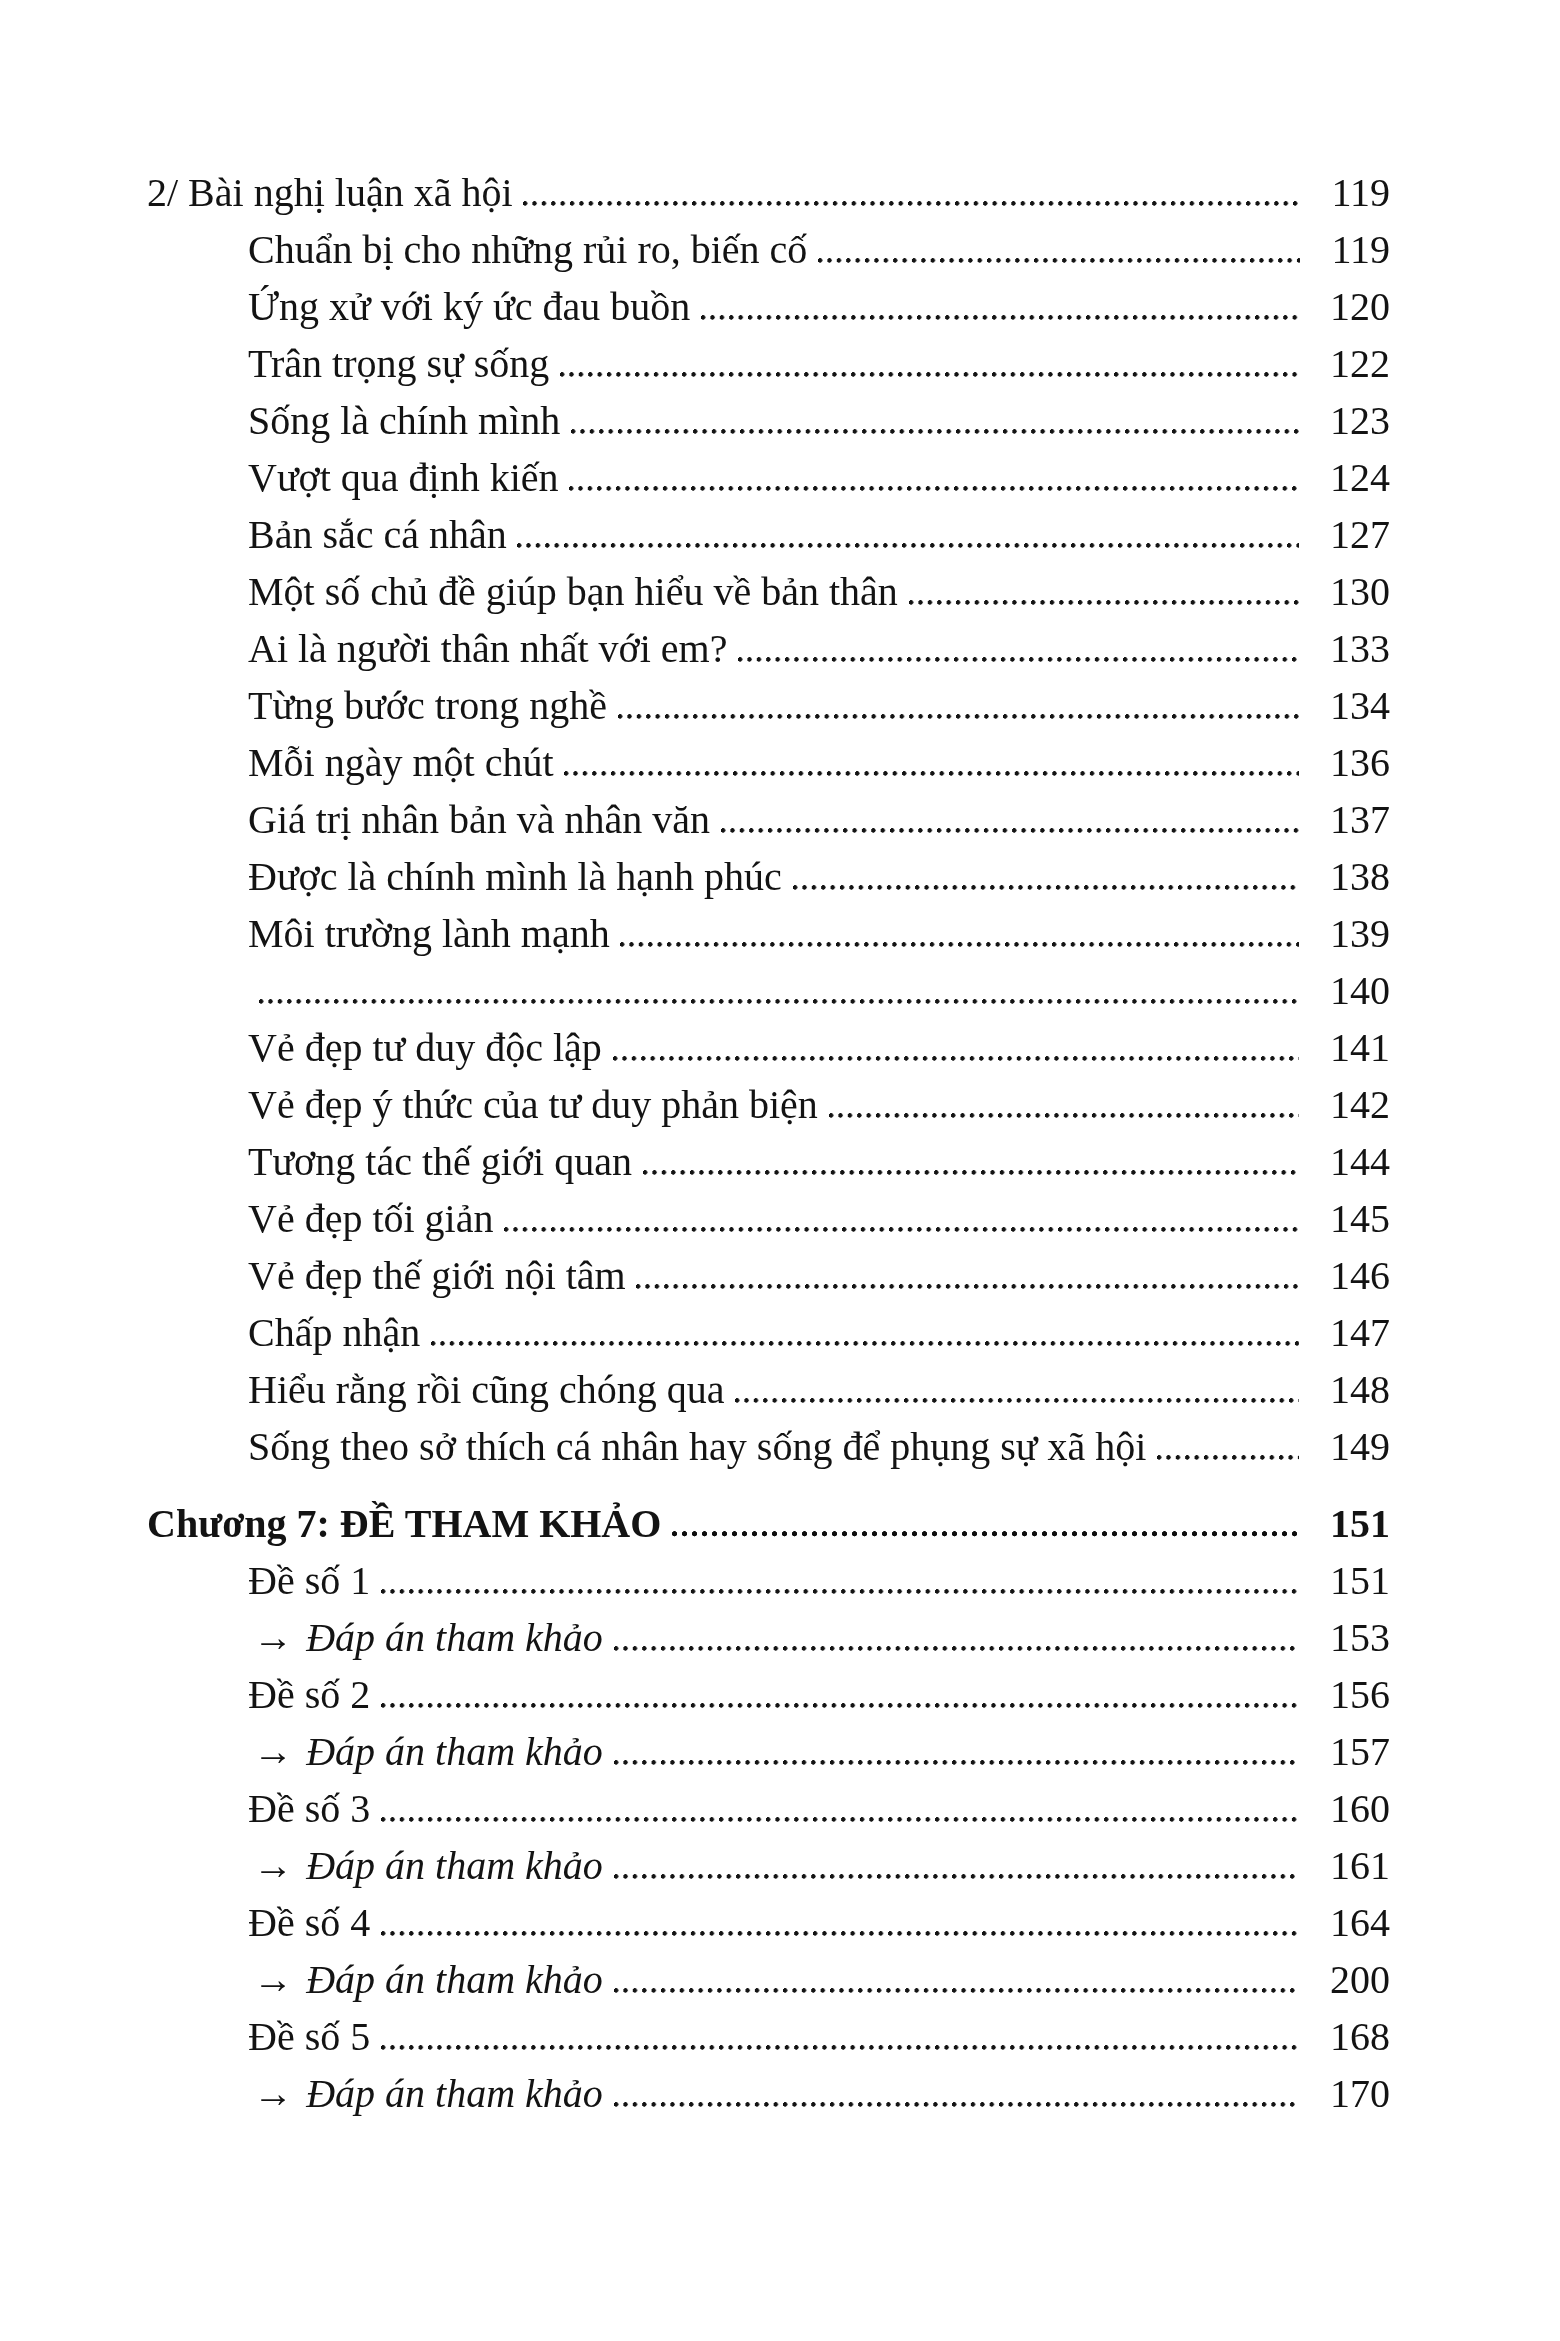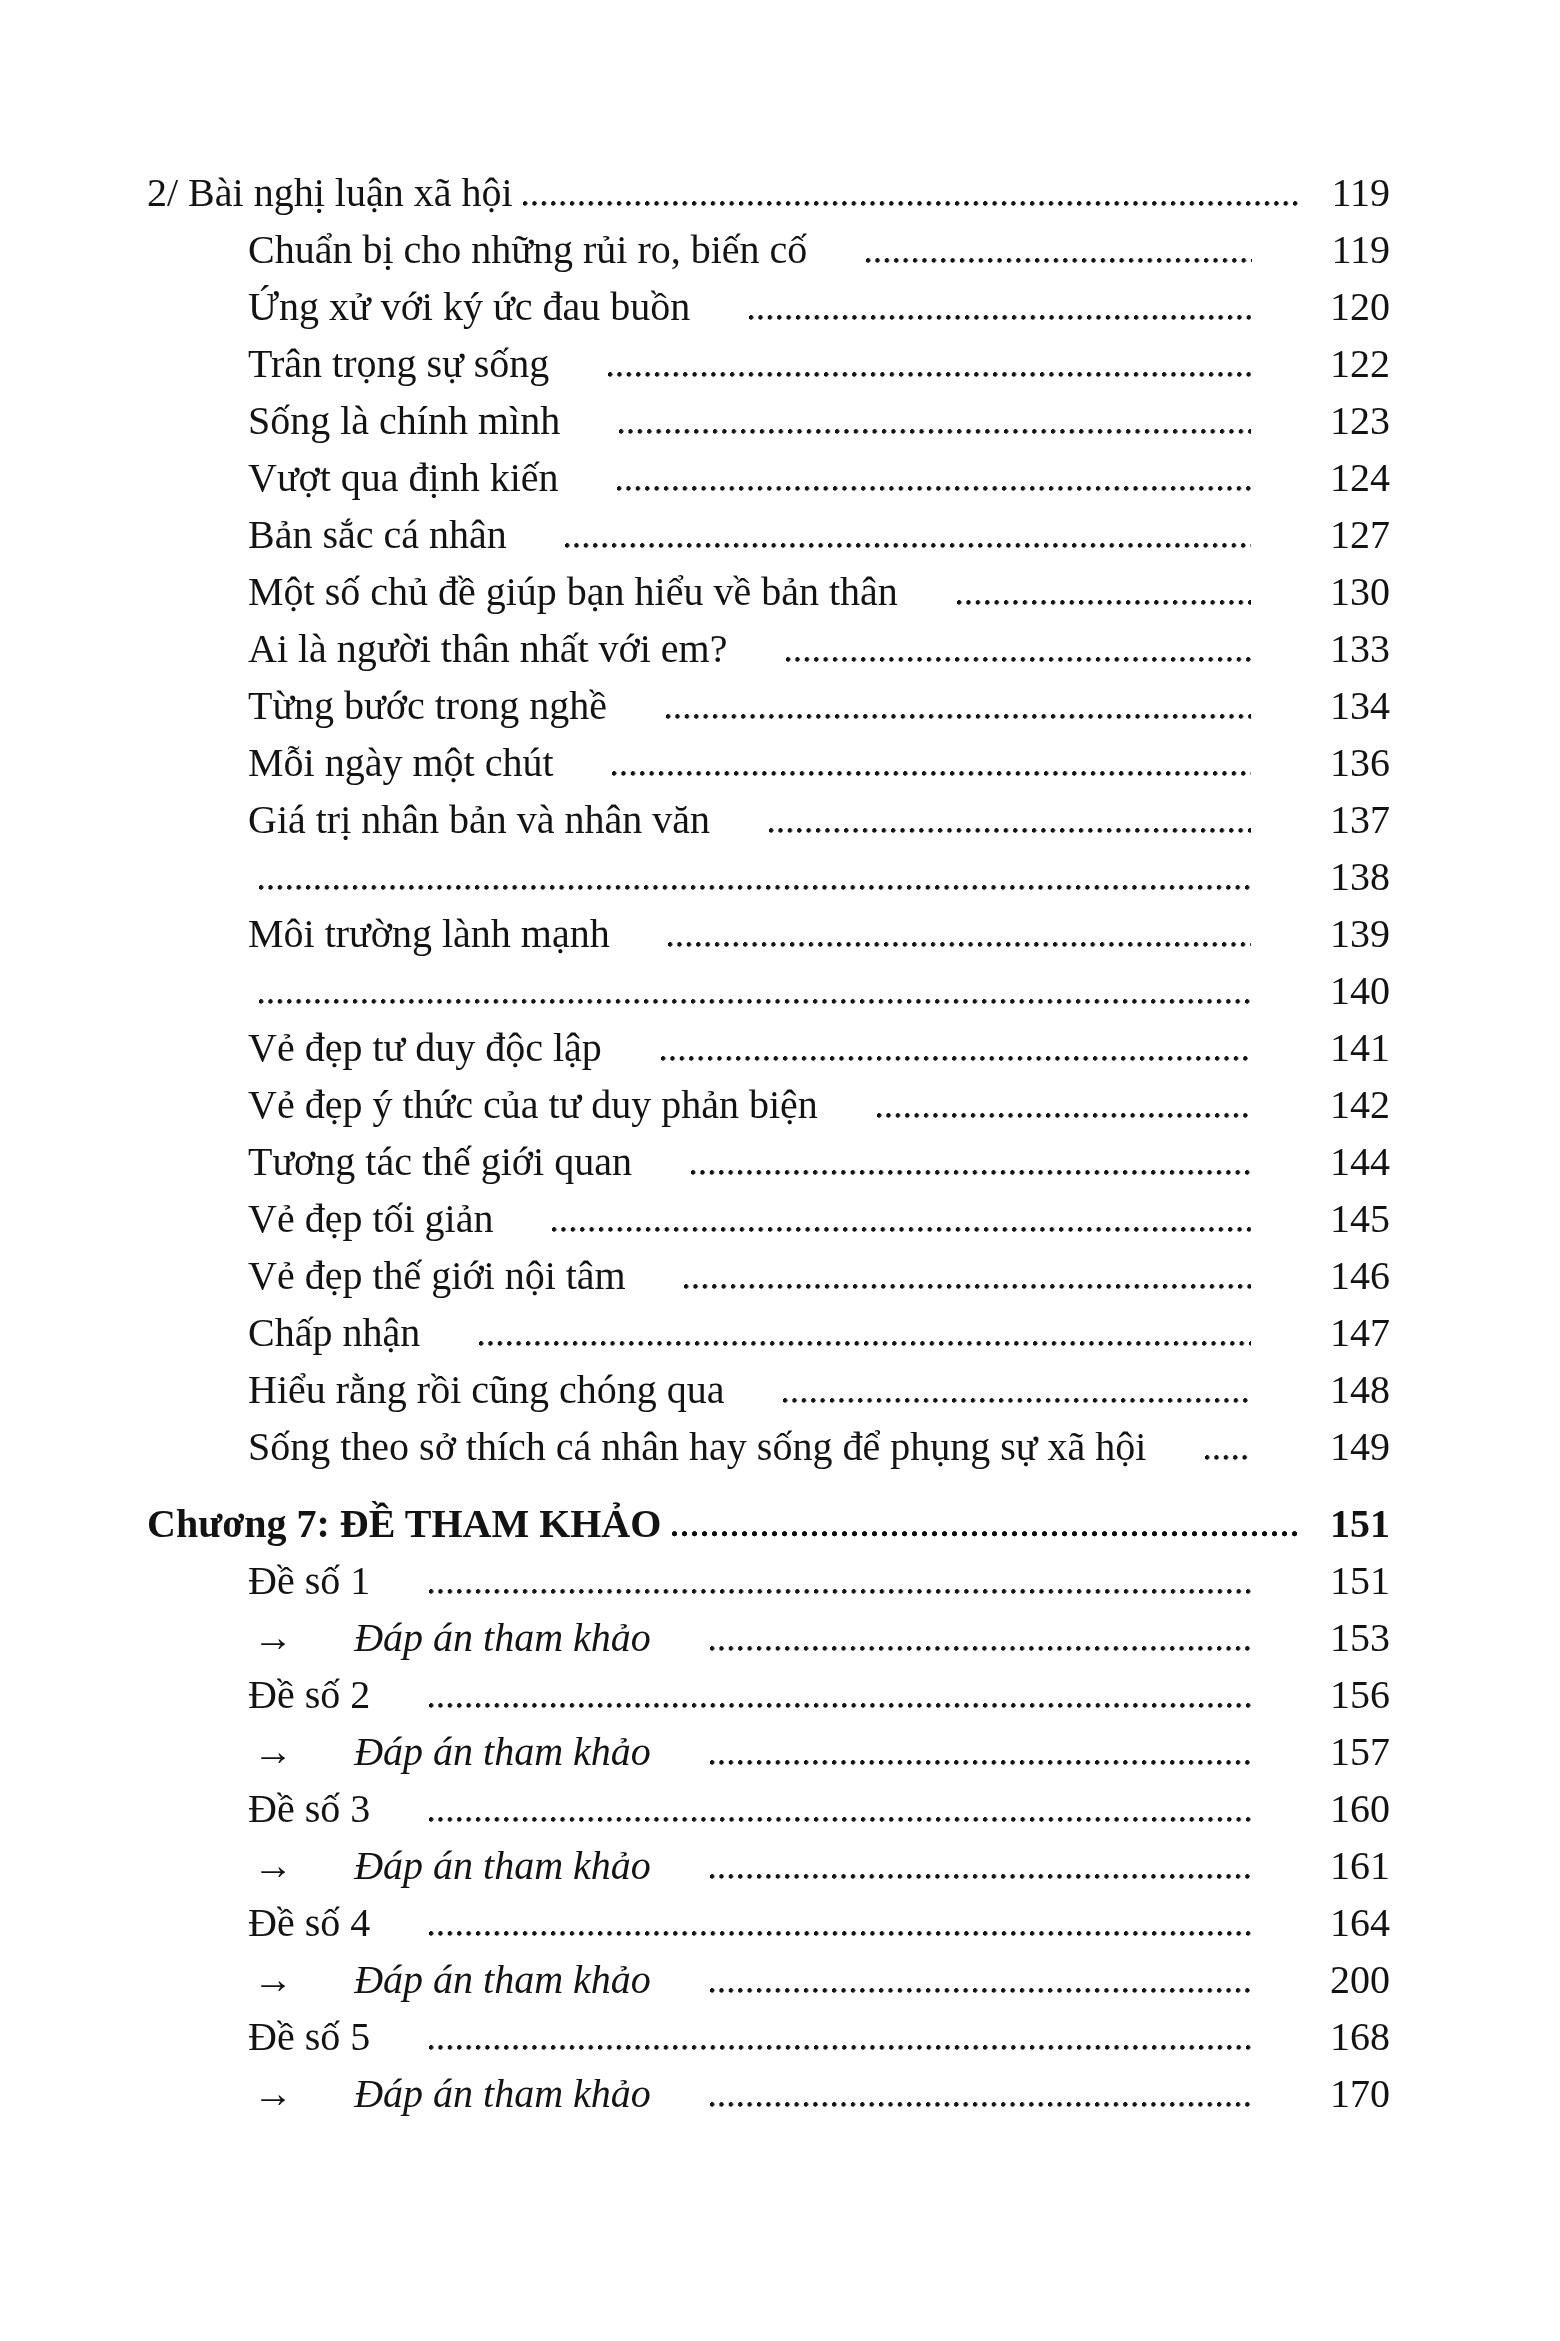--- a/index.html
+++ b/index.html
@@ -27,21 +27,21 @@
     width: 1243px;
   }
   .row {
     display: flex;
     align-items: baseline;
     height: 57px;
     line-height: 57px;
     font-size: 40px;
     white-space: nowrap;
   }
-  .row.level1 { padding-left: 101px; gap: 48px; }
+  .row.level1 { padding-left: 101px; }
   .row.arrow-row { padding-left: 106px; }
   .row.chapter {
     font-weight: bold;
     margin-top: 20px;
   }
   .entry-label { flex: 0 0 auto; }
   .arrow-row .entry-label { font-style: italic; }
   .arrow {
     flex: 0 0 auto;
     margin-right: 13.2px;
@@ -130,20 +130,21 @@
         <span class="entry-label">Mỗi ngày một chút</span>
         <span class="leader"></span>
         <span class="pnum">136</span>
       </div>
       <div class="row level1">
         <span class="entry-label">Giá trị nhân bản và nhân văn</span>
         <span class="leader"></span>
         <span class="pnum">137</span>
       </div>
       <div class="row level1">
+        <span class="entry-label">Được là chính mình là hạnh phúc</span>
         <span class="leader"></span>
         <span class="pnum">138</span>
       </div>
       <div class="row level1">
         <span class="entry-label">Môi trường lành mạnh</span>
         <span class="leader"></span>
         <span class="pnum">139</span>
       </div>
       <div class="row level1">
         <span class="leader"></span>

